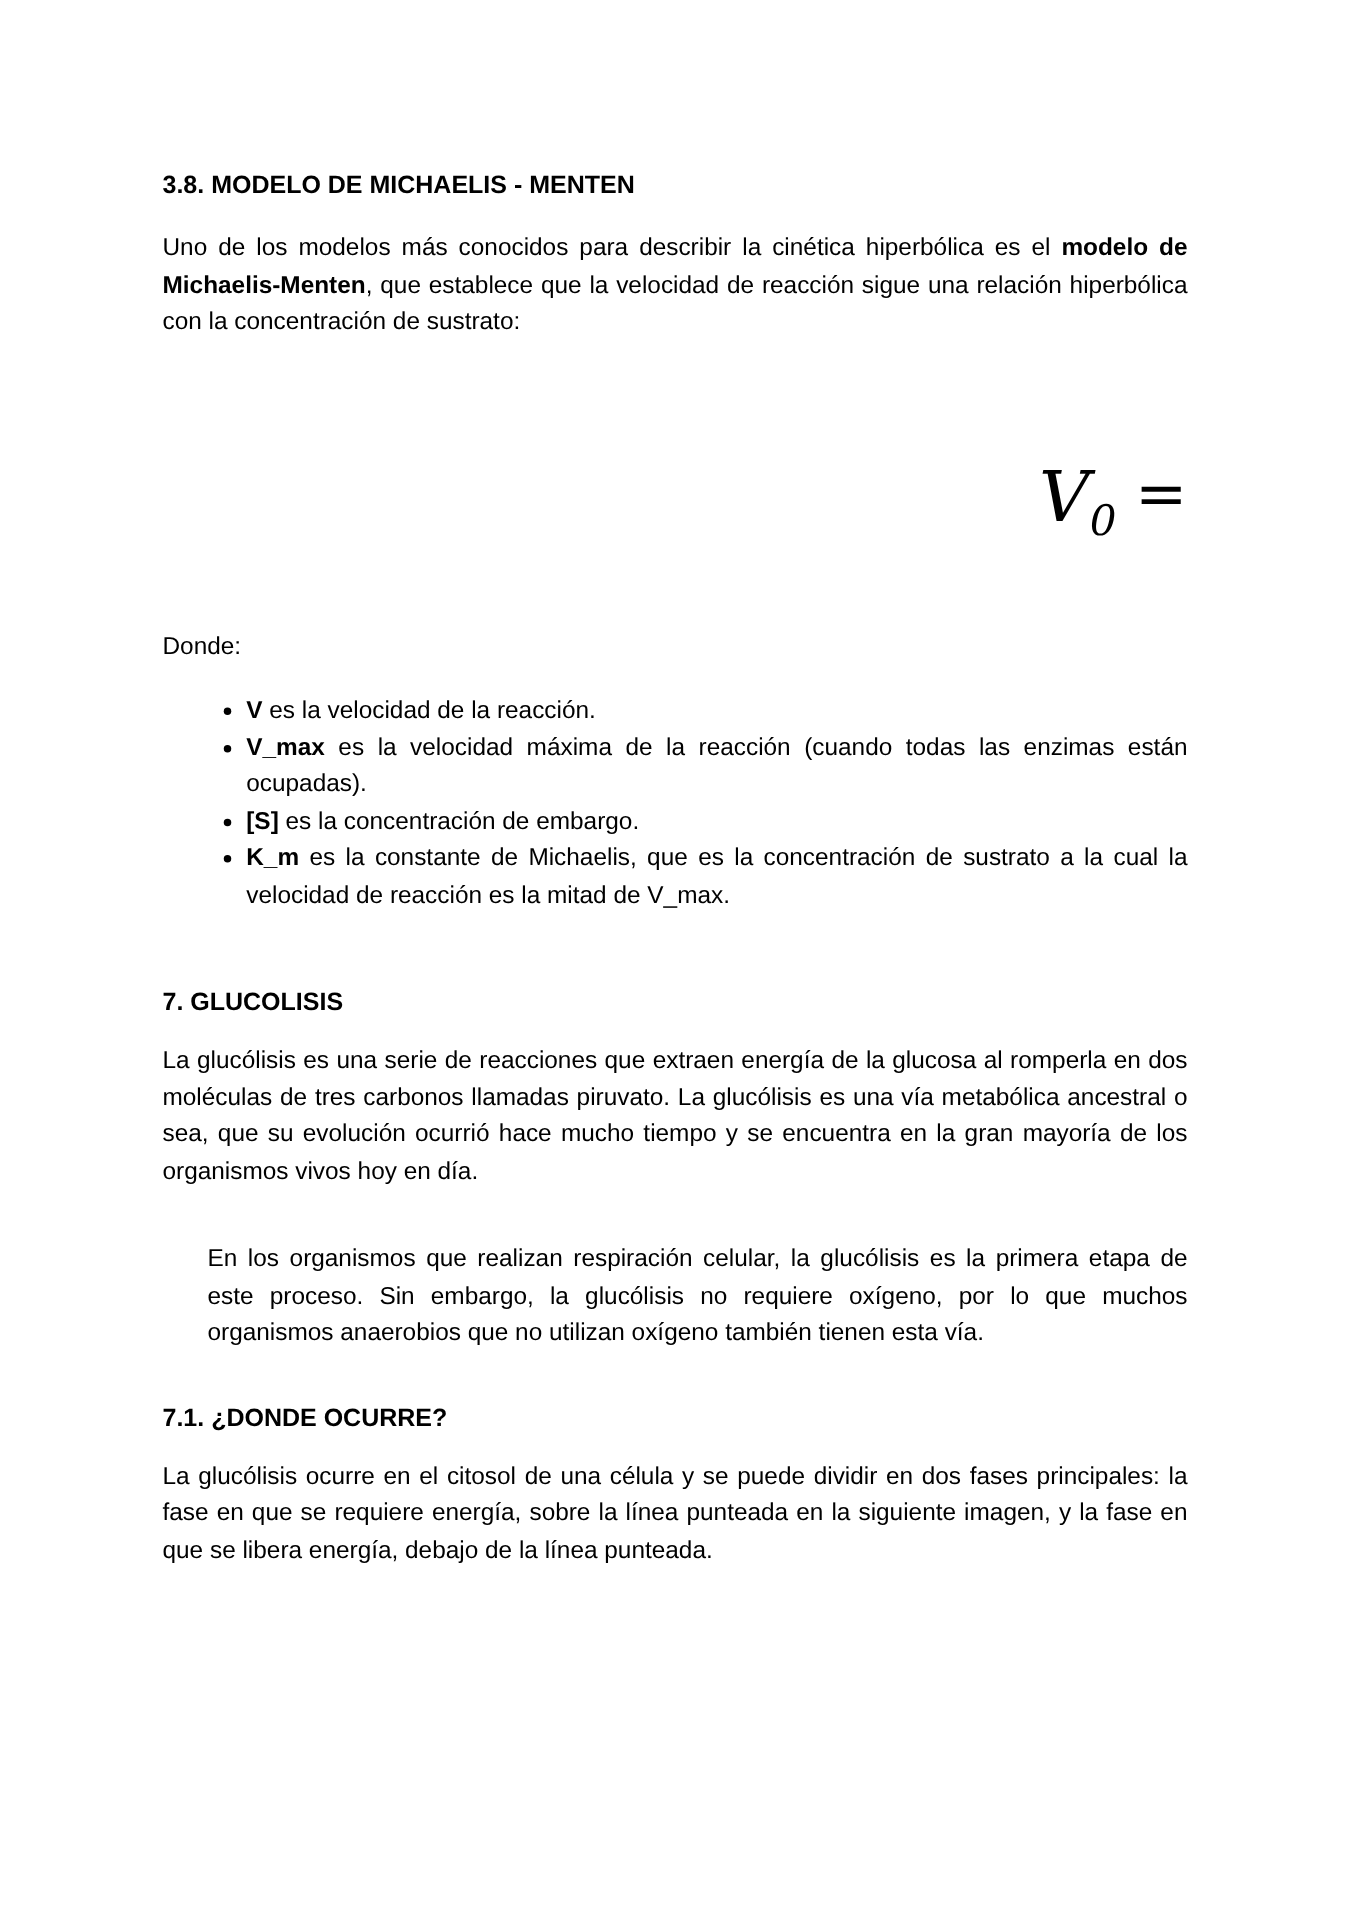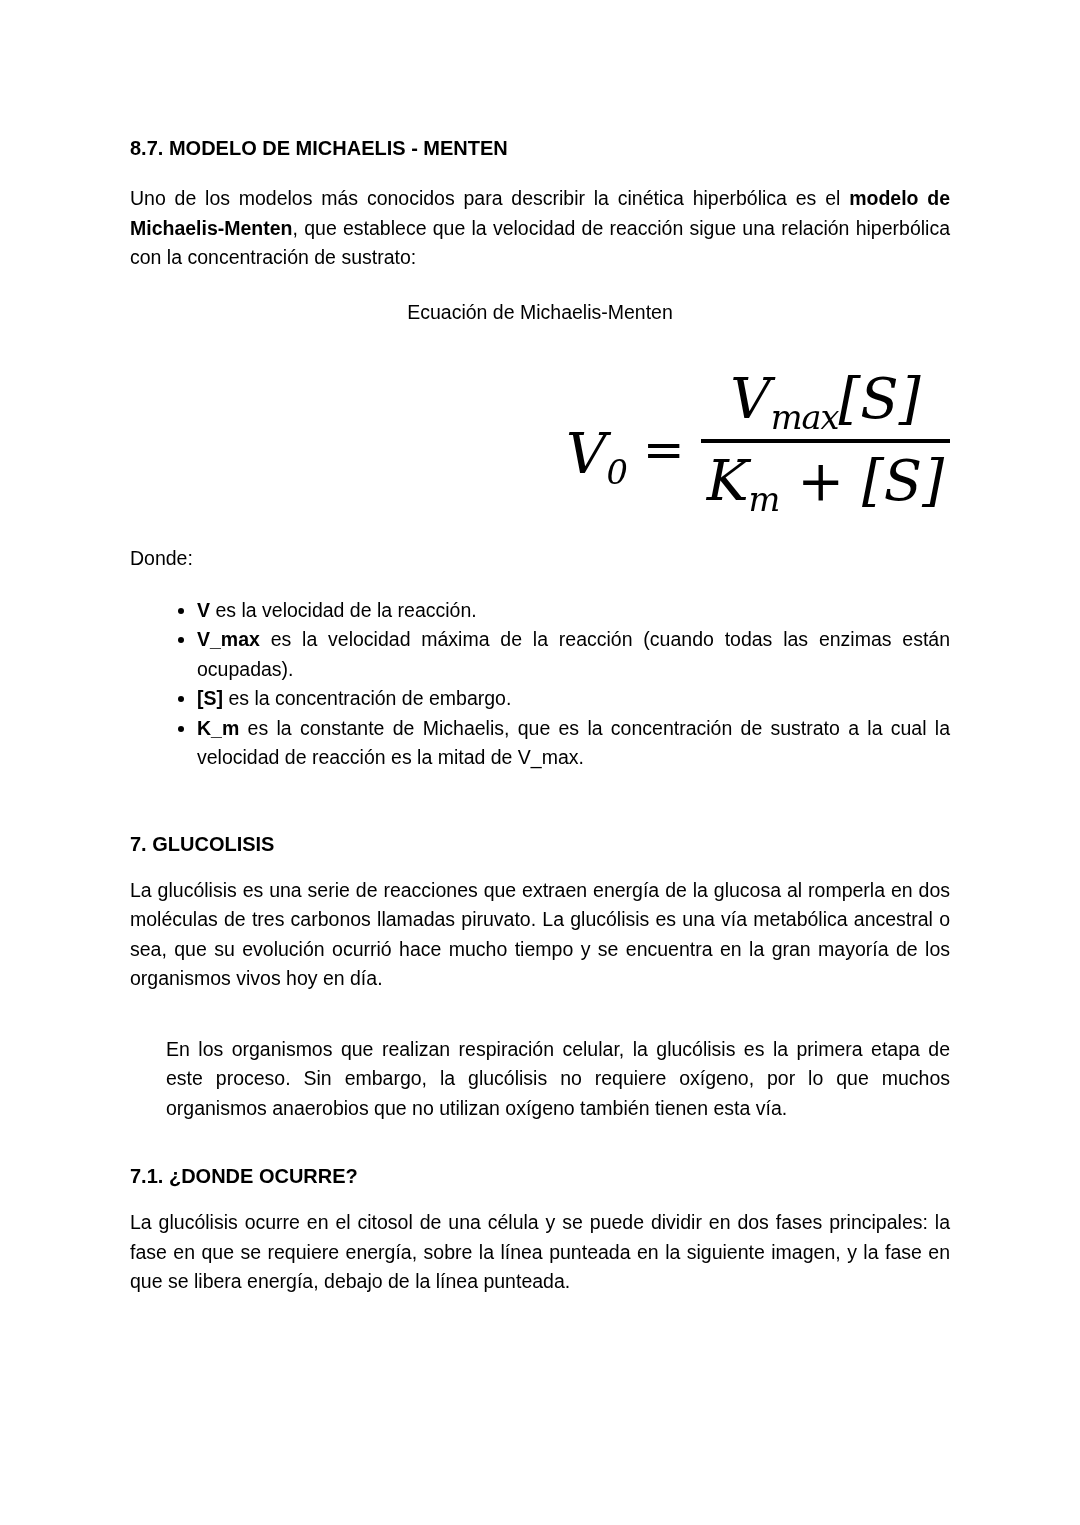--- a/index.html
+++ b/index.html
@@ -81,21 +81,21 @@
     white-space: nowrap;
   }
   .eq-num { padding-bottom: 8px; }
   .eq-den { padding-top: 6px; }
   .eq-bar {
     align-self: stretch;
     height: 4px;
     background: #000000;
   }
 
-  .donde { margin-top: 32px; }
+  .donde { margin-top: 45px; }
 
   .bullet-list {
     margin: 22px 0 0 0;
     padding-left: 67px;
   }
   .bullet-list li {
     font-size: 19.5px;
     line-height: 29.5px;
     text-align: justify;
     margin: 0;
@@ -106,34 +106,28 @@
   .p-7b { margin-top: 41px; margin-left: 36px; }
   .h-71 { margin-top: 38px; }
   .p-71 { margin-top: 17px; }
 </style>
 </head>
 <body>
 
 <div class="page">
   <div class="content">
 
-    <h2 class="heading h-62">8.7. MODELO DE MICHAELIS - MENTEN</h2>
+    <h2 class="heading h-62">3.8. MODELO DE MICHAELIS - MENTEN</h2>
 
     <p class="para p-intro"><span>Uno de los modelos más conocidos para describir la cinética hiperbólica es el </span><span class="bold">modelo de Michaelis-Menten</span><span>, que establece que la velocidad de reacción sigue una relación hiperbólica con la concentración de sustrato:</span></p>
 
-    <div class="eq-caption">Ecuación de Michaelis-Menten</div>
 
     <div class="equation">
       <span class="eq-lhs"><span>V</span><sub>0</sub></span>
       <span class="eq-equals">=</span>
-      <span class="eq-frac">
-        <span class="eq-num"><span>V</span><sub>max</sub><span>[S]</span></span>
-        <span class="eq-bar"></span>
-        <span class="eq-den"><span>K</span><sub>m</sub> <span>+ [S]</span></span>
-      </span>
     </div>
 
     <p class="para donde">Donde:</p>
 
     <ul class="bullet-list">
       <li><span class="bold">V</span><span> es la velocidad de la reacción.</span></li>
       <li><span class="bold">V_max</span><span> es la velocidad máxima de la reacción (cuando todas las enzimas están ocupadas).</span></li>
       <li><span class="bold">[S]</span><span> es la concentración de embargo.</span></li>
       <li><span class="bold">K_m</span><span> es la constante de Michaelis, que es la concentración de sustrato a la cual la velocidad de reacción es la mitad de V_max.</span></li>
     </ul>

